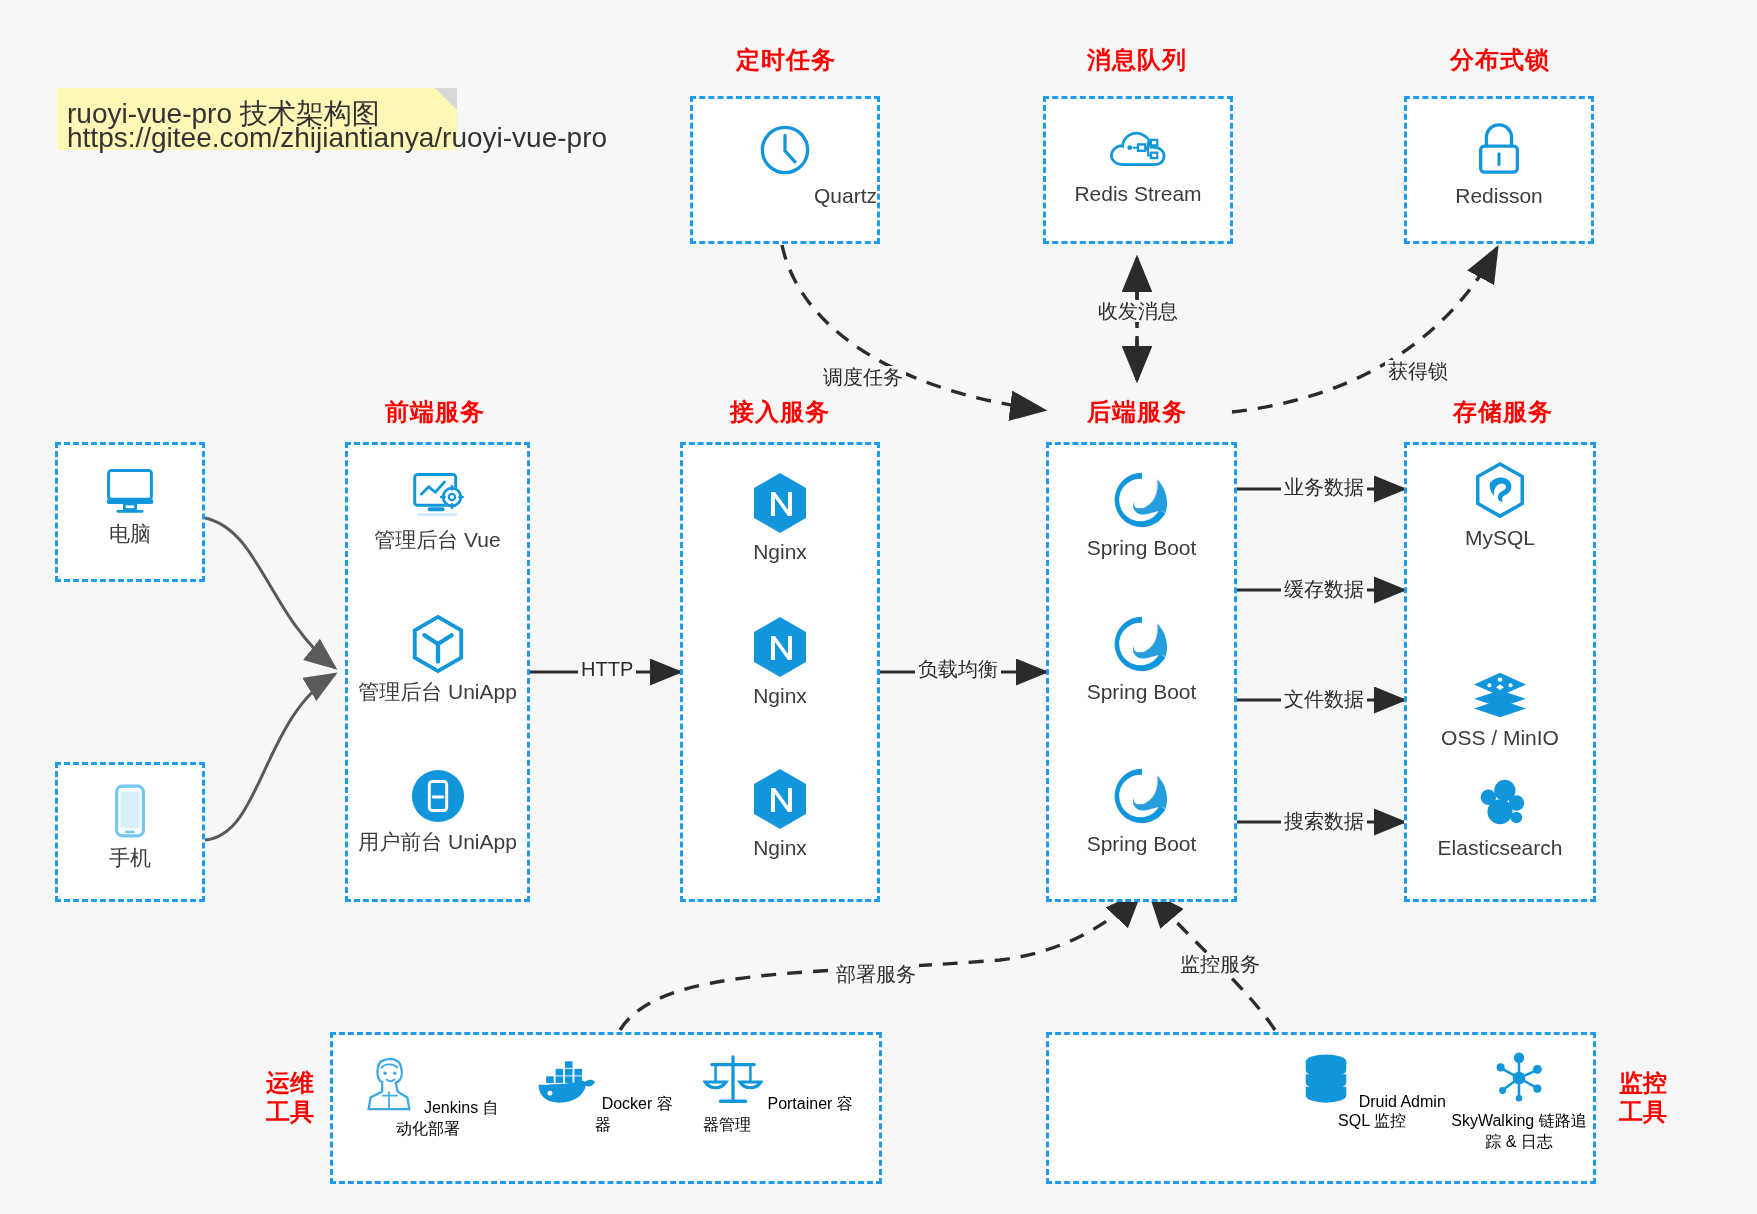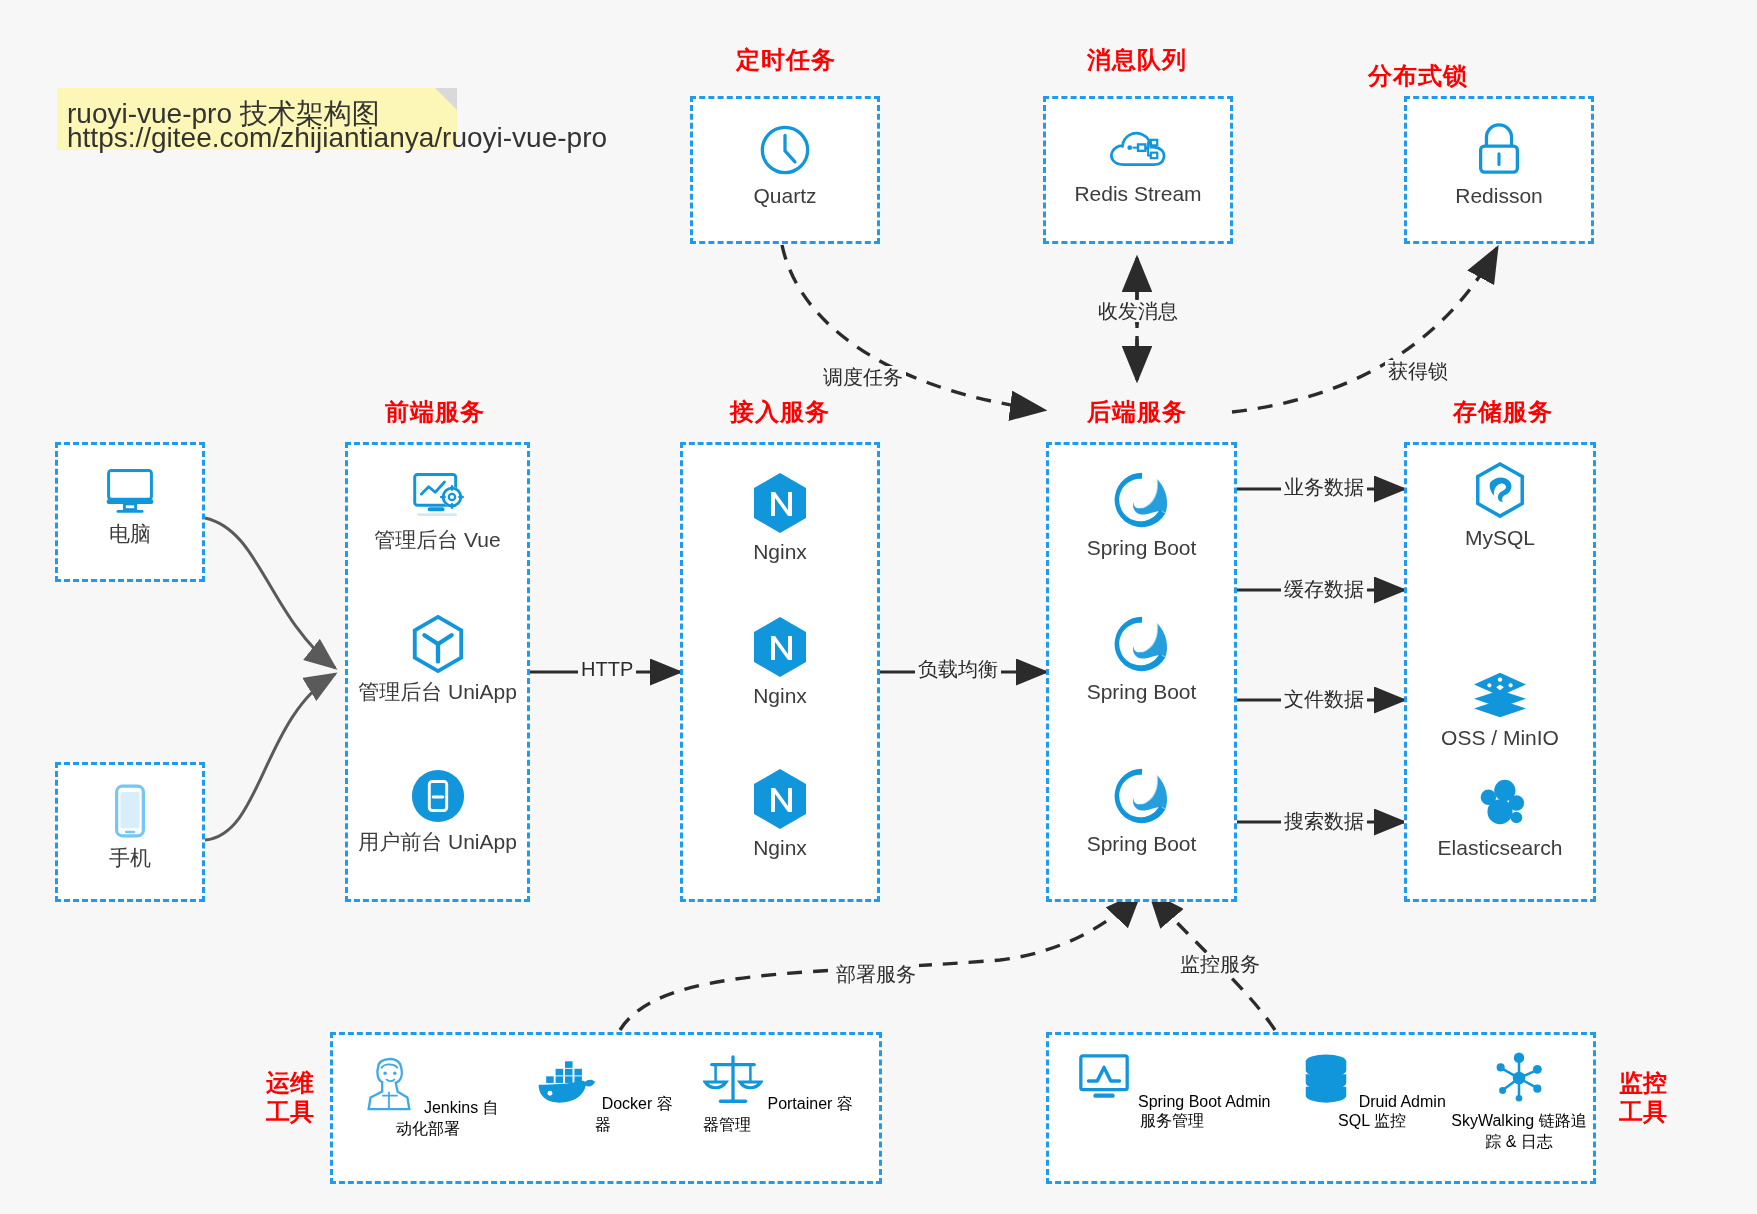--- a/index.html
+++ b/index.html
@@ -123,21 +123,21 @@
   </svg>
 
   <div id="note">
     <div class="fold"></div>
     <div class="l l1">ruoyi-vue-pro 技术架构图</div>
     <div class="l l2">https://gitee.com/zhijiantianya/ruoyi-vue-pro</div>
   </div>
 
   <div class="grp-title" style="left:696px;top:44px;width:180px;">定时任务</div>
   <div class="group" style="left:690px;top:96px;width:190px;height:148px;">
-    <div class="node" style="top:22px;">
+    <div class="node" style="top:22px;text-align:right;">
       <svg class="ic" width="58" height="58" viewBox="0 0 64 64">
         <circle cx="32" cy="32" r="25" fill="none" stroke="#1296DB" stroke-width="3.6"></circle>
         <path d="M32 16 L32 33 L43 45" fill="none" stroke="#1296DB" stroke-width="3.6" stroke-linecap="round" stroke-linejoin="round"></path>
       </svg>
       <span class="lbl">Quartz</span>
     </div>
   </div>
 
   <div class="grp-title" style="left:1047px;top:44px;width:180px;">消息队列</div>
   <div class="group" style="left:1043px;top:96px;width:190px;height:148px;">
@@ -150,21 +150,21 @@
         <rect x="50" y="33" width="7" height="6" fill="none" stroke="#1296DB" stroke-width="2.4"></rect>
         <path d="M44 27 L47 27 L47 22 L50 22" fill="none" stroke="#1296DB" stroke-width="2.2"></path>
         <path d="M44 29 L47 29 L47 36 L50 36" fill="none" stroke="#1296DB" stroke-width="2.2"></path>
         <circle cx="27" cy="27.5" r="2.6" fill="#1296DB"></circle>
         <path d="M30 27.5 L36 27.5" stroke="#1296DB" stroke-width="2.2"></path>
       </svg>
       <span class="lbl">Redis Stream</span>
     </div>
   </div>
 
-  <div class="grp-title" style="left:1328px;top:44px;width:180px;margin-top:16px;">分布式锁</div>
+  <div class="grp-title" style="left:1410px;top:44px;width:180px;">分布式锁</div>
   <div class="group" style="left:1404px;top:96px;width:190px;height:148px;">
     <div class="node" style="top:20px;">
       <svg class="ic" width="58" height="60" viewBox="0 0 60 62">
         <path d="M17 28 L17 19 A13 13 0 0 1 43 19 L43 28" fill="none" stroke="#1296DB" stroke-width="3.4"></path>
         <rect x="11" y="28" width="38" height="27" rx="4" fill="none" stroke="#1296DB" stroke-width="3.4"></rect>
         <line x1="30" y1="36" x2="30" y2="47" stroke="#1296DB" stroke-width="3.2" stroke-linecap="round"></line>
       </svg>
       <span class="lbl">Redisson</span>
     </div>
   </div>
@@ -371,29 +371,20 @@
         <path d="M38 32 A13 13 0 0 0 60 32 Z" fill="none" stroke="#1296DB" stroke-width="3.2"></path>
         <line x1="13" y1="14" x2="13" y2="32" stroke="#1296DB" stroke-width="2.6"></line>
         <line x1="49" y1="14" x2="49" y2="32" stroke="#1296DB" stroke-width="2.6"></line>
       </svg>
       <span class="lbl">Portainer</span>
       <span class="lbl2">容器管理</span>
     </div>
   </div>
 
   <div class="group" style="left:1046px;top:1032px;width:550px;height:152px;">
-    <div style="position:absolute;left:18px;top:16px;width:210px;text-align:center;">
-      <svg class="ic" width="60" height="56" viewBox="0 0 62 58">
-        <rect x="7" y="5" width="48" height="35" rx="2" fill="none" stroke="#1296DB" stroke-width="3.4"></rect>
-        <path d="M15 31 L24 31 L31 17 L38 31 L47 31" fill="none" stroke="#1296DB" stroke-width="3.6" stroke-linecap="round" stroke-linejoin="round"></path>
-        <rect x="20" y="44" width="22" height="4.5" rx="2" fill="#1296DB"></rect>
-      </svg>
-      <span class="lbl">Spring Boot Admin</span>
-      <span class="lbl2">服务管理</span>
-    </div>
 
     <div style="position:absolute;left:248px;top:16px;width:150px;text-align:center;">
       <svg class="ic" width="56" height="56" viewBox="0 0 58 58">
         <ellipse cx="29" cy="11" rx="21" ry="7.5" fill="#1296DB"></ellipse>
         <path d="M8 11 L8 20 A21 7.5 0 0 0 50 20 L50 11" fill="#1296DB"></path>
         <path d="M8 24 L8 33 A21 7.5 0 0 0 50 33 L50 24" fill="#1296DB"></path>
         <path d="M8 37 L8 46 A21 7.5 0 0 0 50 46 L50 37" fill="#1296DB"></path>
       </svg>
       <span class="lbl">Druid Admin</span>
       <span class="lbl2">SQL 监控</span>

